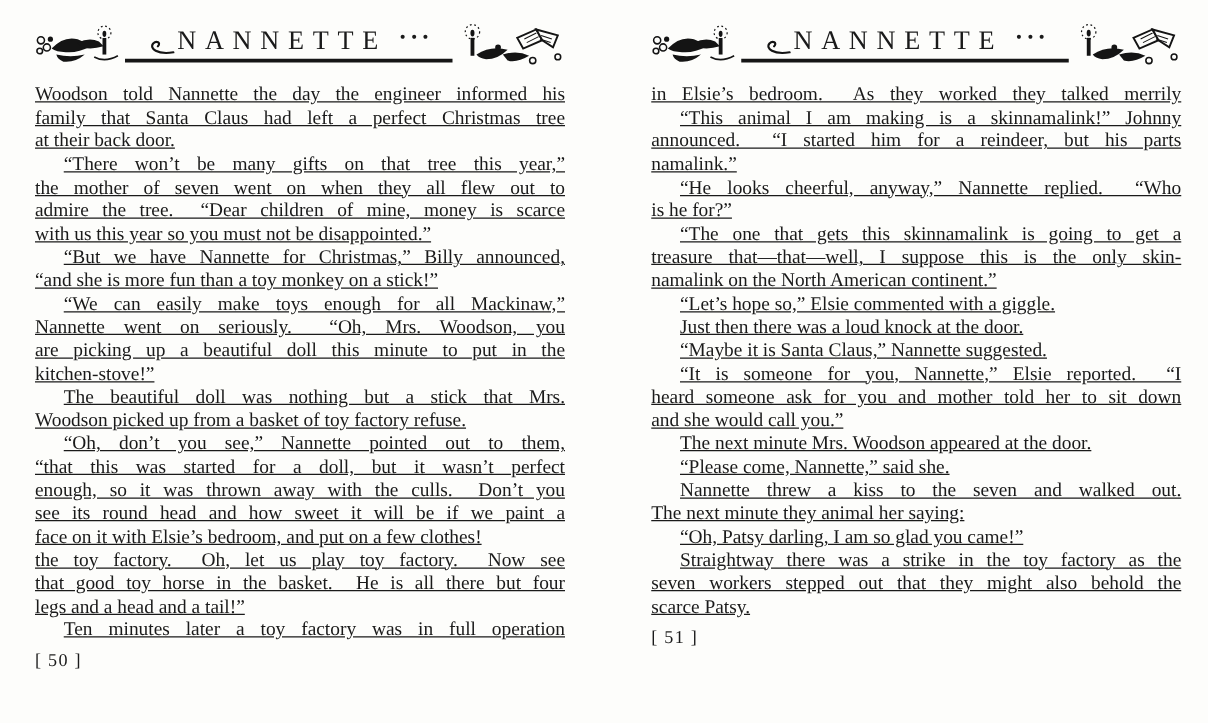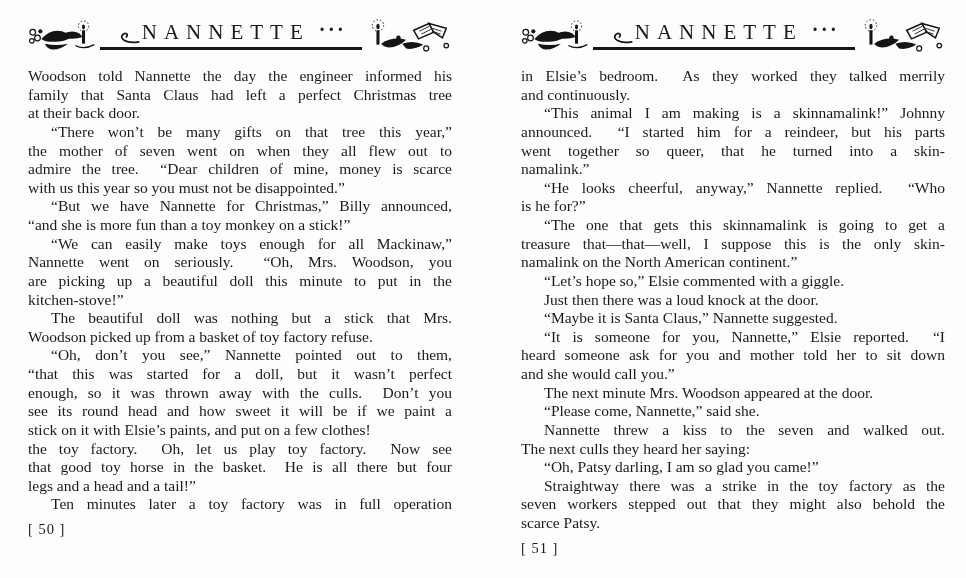--- a/index.html
+++ b/index.html
@@ -55,20 +55,21 @@
     font-size: 20px;
     letter-spacing: 2.5px;
     position: relative;
     top: -3px;
     font-weight: 700;
   }
 
   
   .page-text {
     width: 424px;
+    text-decoration: underline;
   }
   .para-line {
     font-size: 15.5px;
     line-height: 18.62px;
     text-align: justify;
     text-align-last: justify;
     text-justify: inter-word;
     white-space: normal;
   }
   .para-line.indent { text-indent: 23px; }
@@ -144,21 +145,21 @@
         <div class="para-line indent">“We can easily make toys enough for all Mackinaw,”</div>
         <div class="para-line">Nannette went on seriously.&nbsp; “Oh, Mrs. Woodson, you</div>
         <div class="para-line">are picking up a beautiful doll this minute to put in the</div>
         <div class="para-line last">kitchen-stove!”</div>
         <div class="para-line indent">The beautiful doll was nothing but a stick that Mrs.</div>
         <div class="para-line last">Woodson picked up from a basket of toy factory refuse.</div>
         <div class="para-line indent">“Oh, don’t you see,” Nannette pointed out to them,</div>
         <div class="para-line">“that this was started for a doll, but it wasn’t perfect</div>
         <div class="para-line">enough, so it was thrown away with the culls.&nbsp; Don’t you</div>
         <div class="para-line">see its round head and how sweet it will be if we paint a</div>
-        <div class="para-line last">stick on it with Elsie’s paints, and put on a few clothes!</div>
+        <div class="para-line last">face on it with Elsie’s bedroom, and put on a few clothes!</div>
         <div class="para-line">the toy factory.&nbsp; Oh, let us play toy factory.&nbsp; Now see</div>
         <div class="para-line">that good toy horse in the basket.&nbsp; He is all there but four</div>
         <div class="para-line last">legs and a head and a tail!”</div>
         <div class="para-line indent">Ten minutes later a toy factory was in full operation</div>
       </div>
     <div class="page-footer">[ 50 ]</div>
   </div>
 
   <div class="page page-right">
     <div class="page-header">
@@ -199,40 +200,38 @@
           <circle cx="86" cy="28" r="2.4" fill="none" stroke="#141414" stroke-width="1.3"></circle>
           <path d="M52 12 L68 5 L73 14 L57 21 Z" fill="#fdfdfb" stroke="#141414" stroke-width="1.6"></path>
           <path d="M68 5 L86 10 L82 20 L73 14 Z" fill="#fdfdfb" stroke="#141414" stroke-width="1.6"></path>
           <path d="M58 13 L68 8 M60 16 L70 11" stroke="#141414" stroke-width="0.9" fill="none"></path>
           <path d="M72 10 L81 13 M71 13 L80 16" stroke="#141414" stroke-width="0.9" fill="none"></path>
         </svg>
       </span>
     </div>
     <div class="page-text">
         <div class="para-line">in Elsie’s bedroom.&nbsp; As they worked they talked merrily</div>
-        <div class="para-line last">and continuously.</div>
         <div class="para-line indent">“This animal I am making is a skinnamalink!” Johnny</div>
         <div class="para-line">announced.&nbsp; “I started him for a reindeer, but his parts</div>
-        <div class="para-line">went together so queer, that he turned into a skin-</div>
         <div class="para-line last">namalink.”</div>
         <div class="para-line indent">“He looks cheerful, anyway,” Nannette replied.&nbsp; “Who</div>
         <div class="para-line last">is he for?”</div>
         <div class="para-line indent">“The one that gets this skinnamalink is going to get a</div>
         <div class="para-line">treasure that—that—well, I suppose this is the only skin-</div>
         <div class="para-line last">namalink on the North American continent.”</div>
         <div class="para-line indent last">“Let’s hope so,” Elsie commented with a giggle.</div>
         <div class="para-line indent last">Just then there was a loud knock at the door.</div>
         <div class="para-line indent last">“Maybe it is Santa Claus,” Nannette suggested.</div>
         <div class="para-line indent">“It is someone for you, Nannette,” Elsie reported.&nbsp; “I</div>
         <div class="para-line">heard someone ask for you and mother told her to sit down</div>
         <div class="para-line last">and she would call you.”</div>
         <div class="para-line indent last">The next minute Mrs. Woodson appeared at the door.</div>
         <div class="para-line indent last">“Please come, Nannette,” said she.</div>
         <div class="para-line indent">Nannette threw a kiss to the seven and walked out.</div>
-        <div class="para-line last">The next culls they heard her saying:</div>
+        <div class="para-line last">The next minute they animal her saying:</div>
         <div class="para-line indent last">“Oh, Patsy darling, I am so glad you came!”</div>
         <div class="para-line indent">Straightway there was a strike in the toy factory as the</div>
         <div class="para-line">seven workers stepped out that they might also behold the</div>
         <div class="para-line last">scarce Patsy.</div>
       </div>
     <div class="page-footer">[ 51 ]</div>
   </div>
 
 </div>
 

